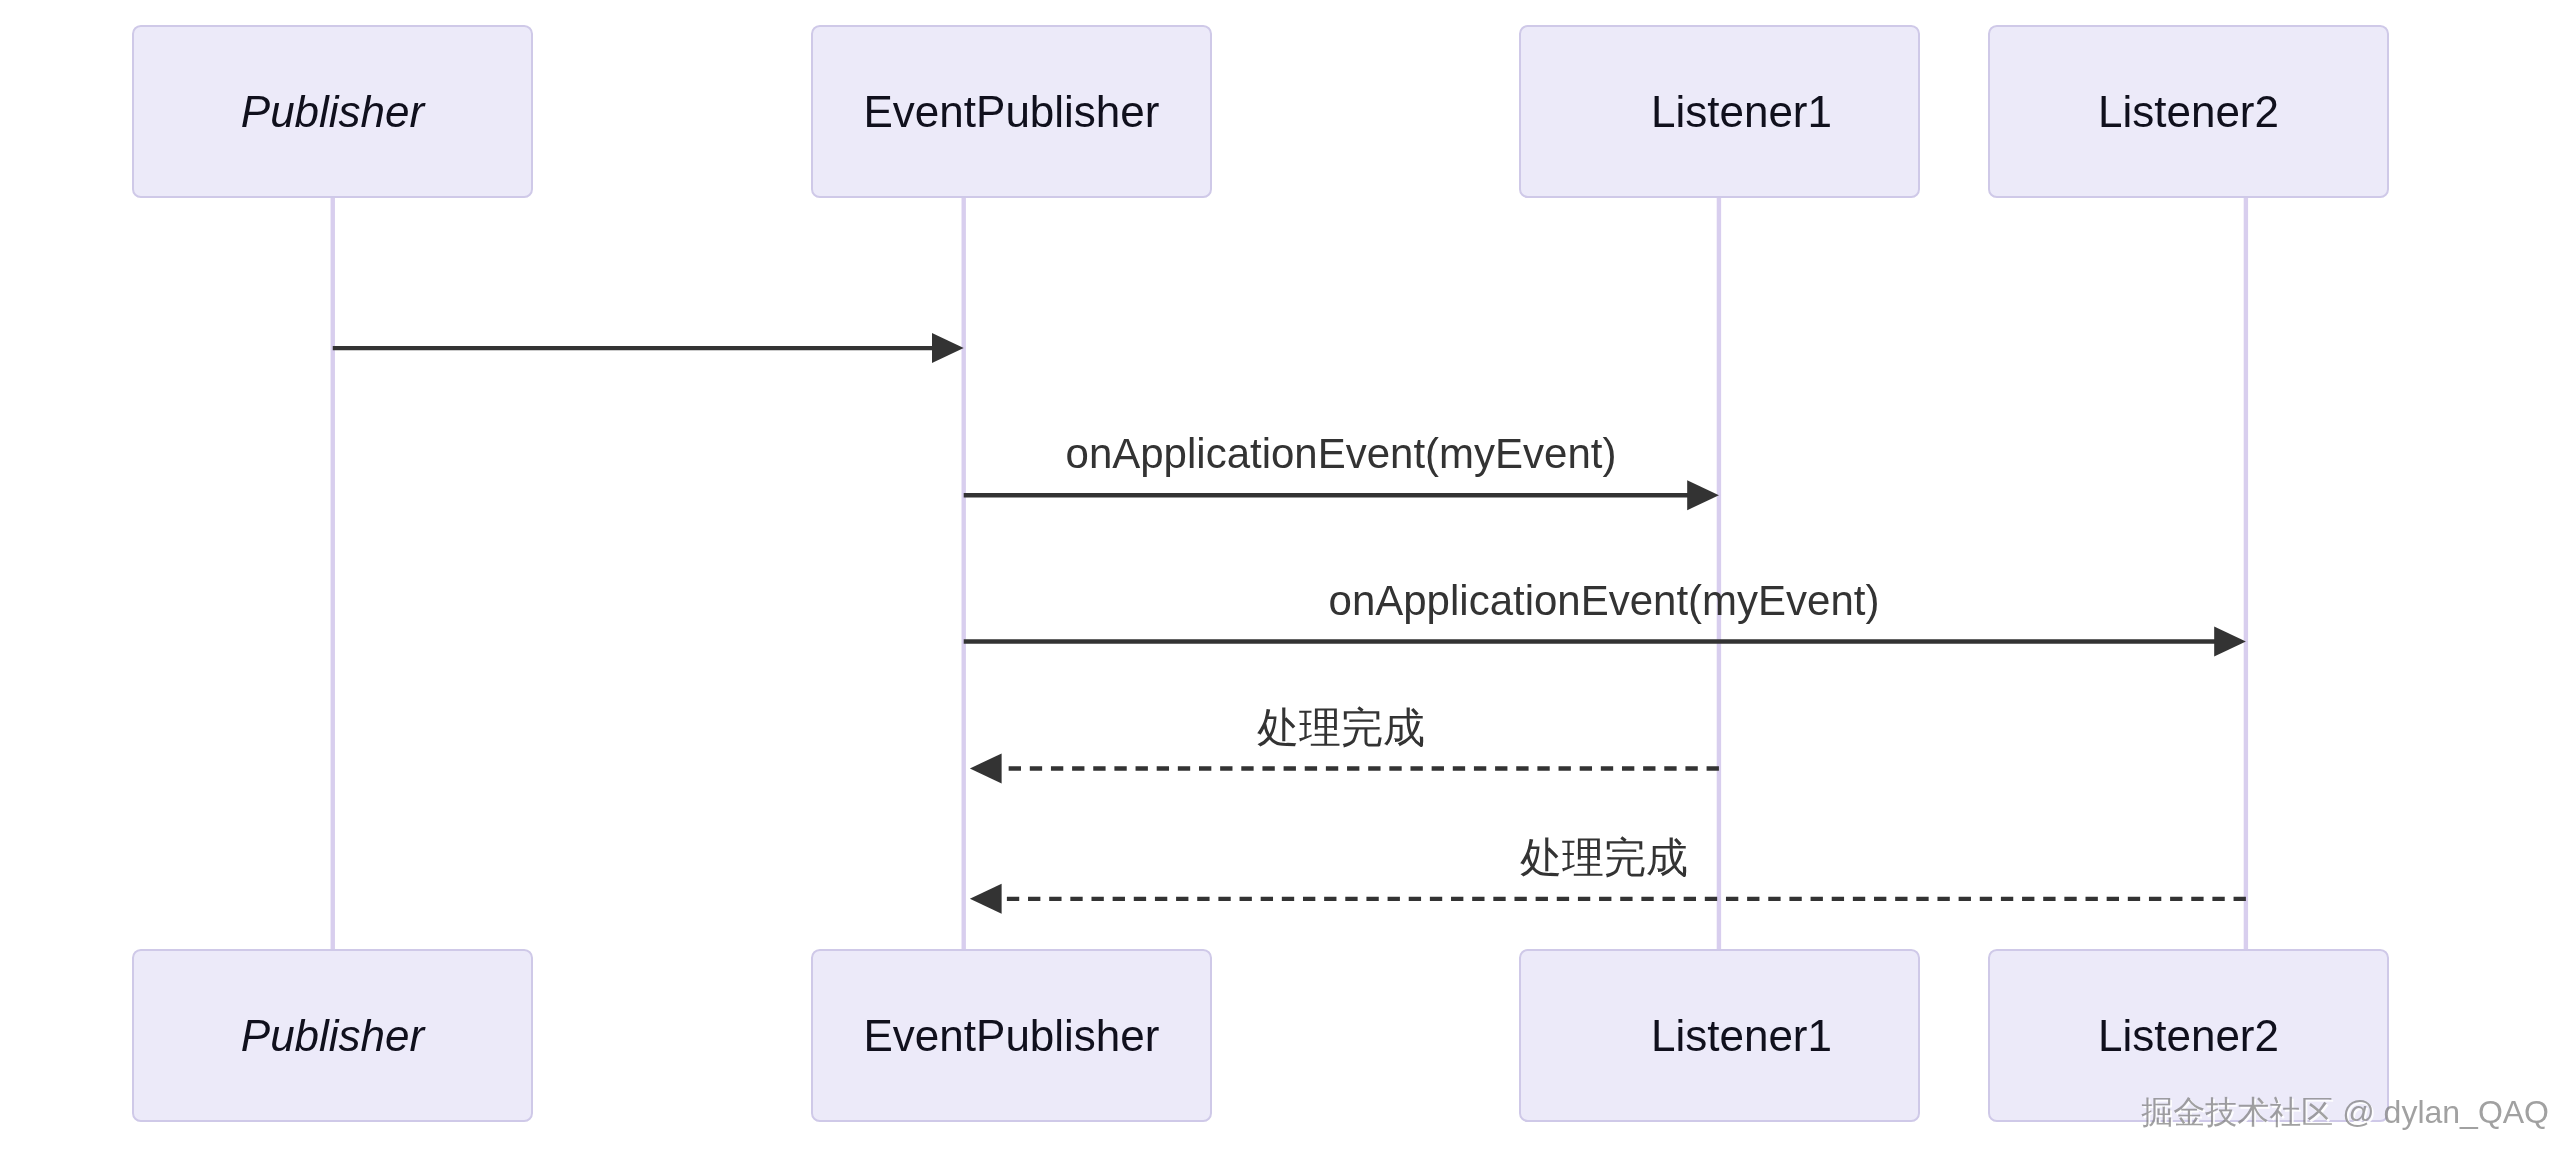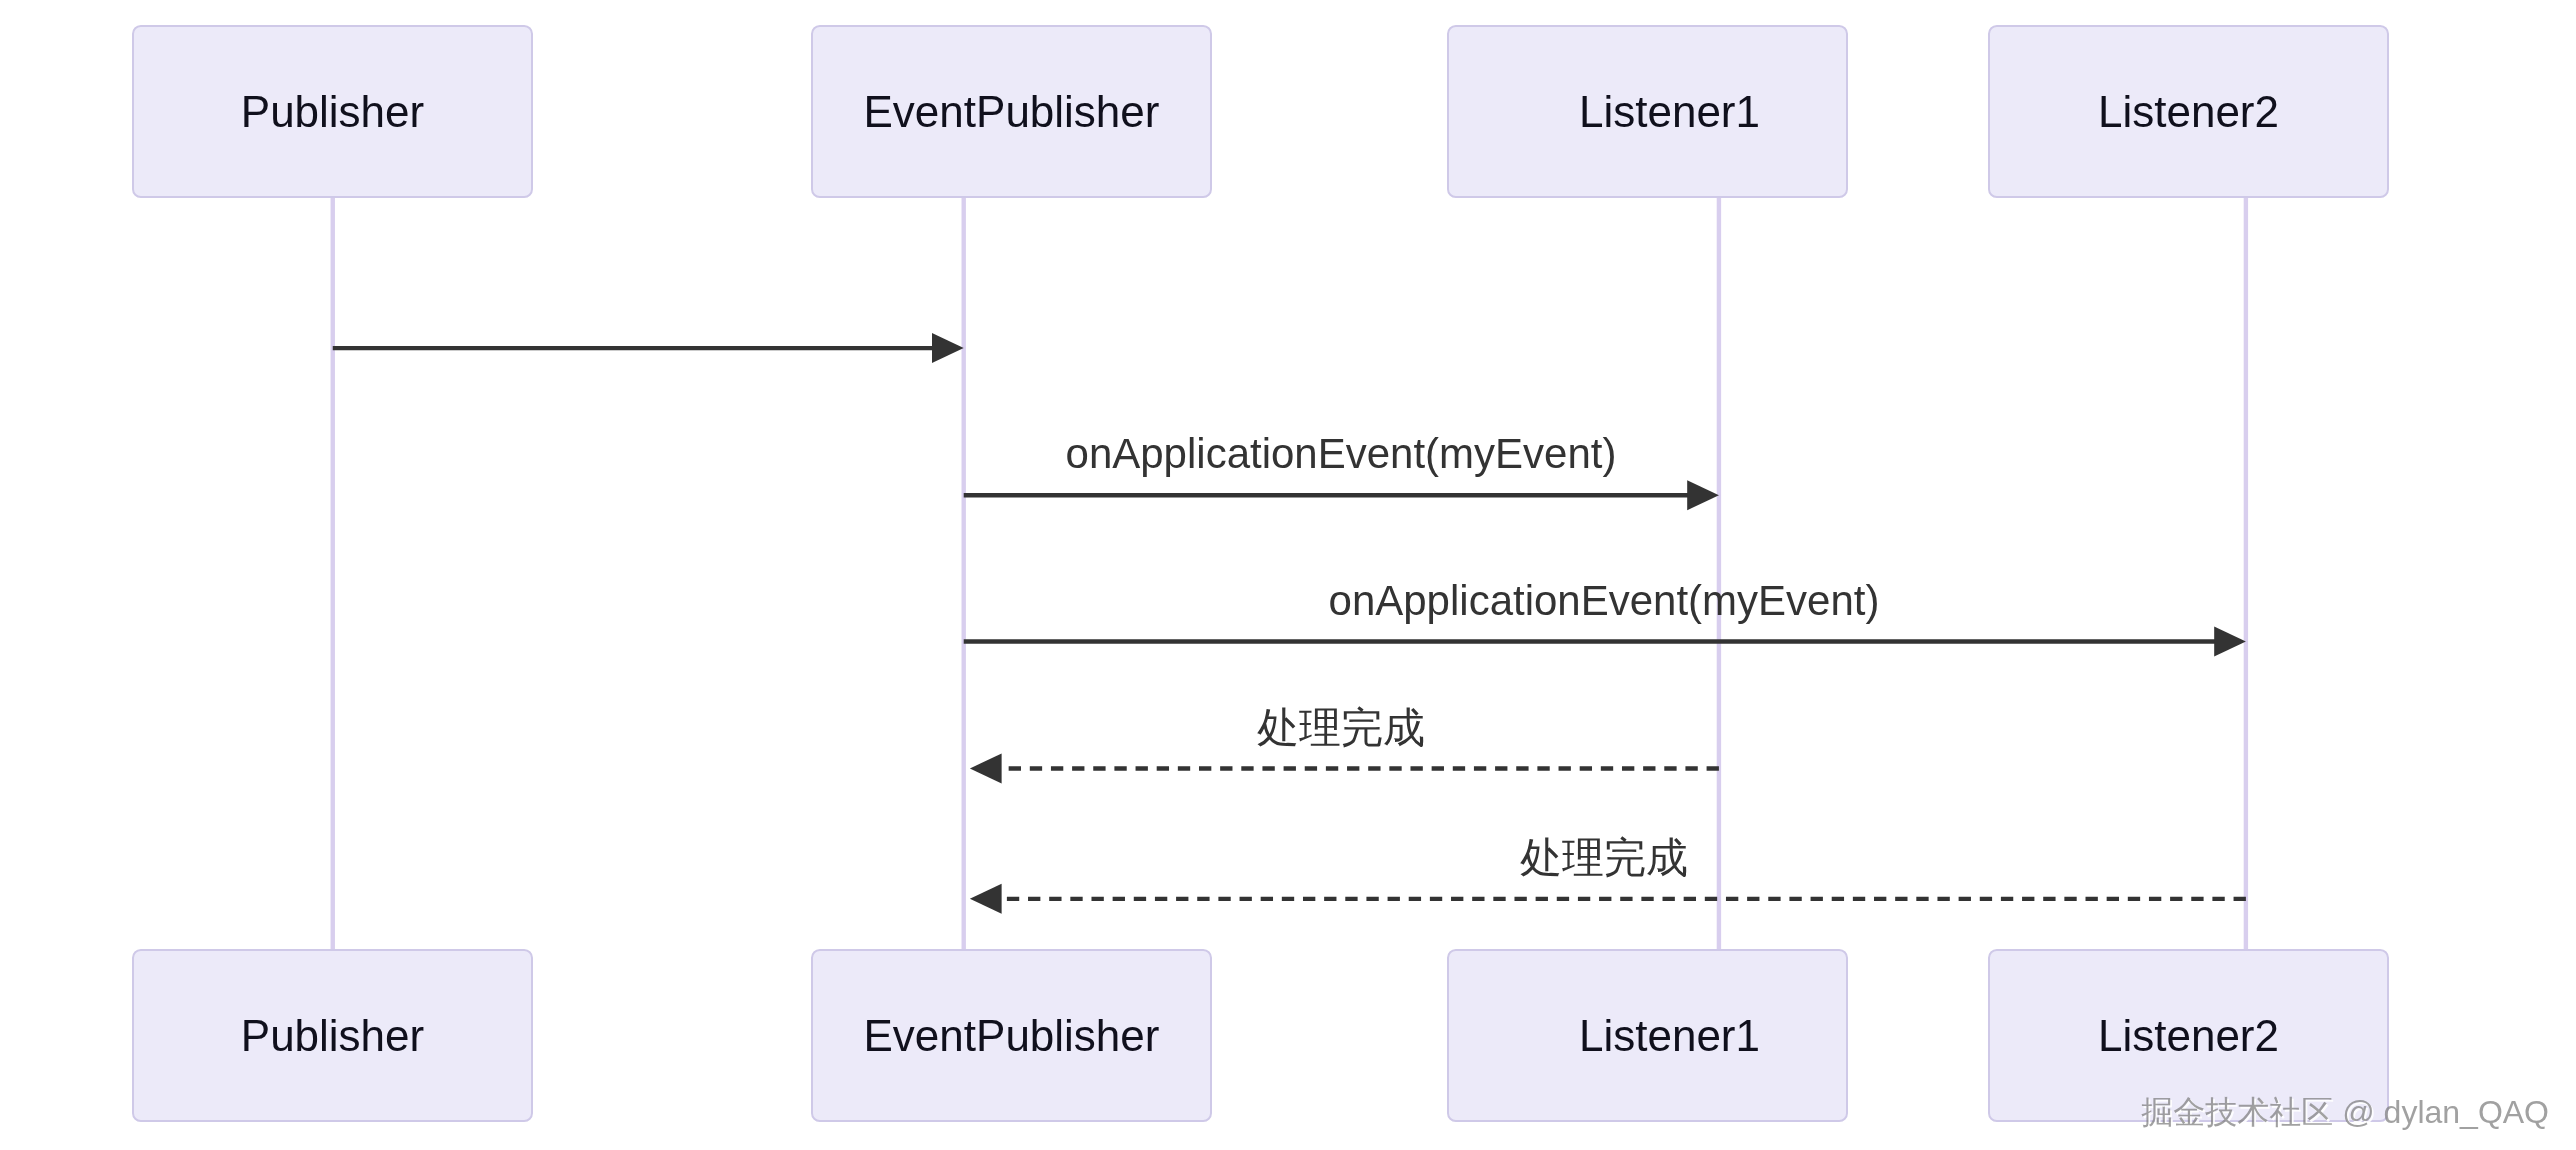--- a/index.html
+++ b/index.html
@@ -30,23 +30,23 @@
     border-radius: 8.8px;
     display: flex;
     align-items: center;
     justify-content: center;
     font-size: 44px;
     color: #10101d;
     z-index: 2;
   }
   .actor.row-top { top: 25px; }
   .actor.row-bottom { top: 949px; }
-  .actor.col-publisher { left: 132px; }
+  .actor.col-publisher { left: 132px; font-style: italic; }
   .actor.col-eventpublisher { left: 763px; margin-left: 48px; }
-  .actor.col-listener1 { left: 1447px; padding-left: 44px; }
+  .actor.col-listener1 { left: 1519px; padding-left: 44px; }
   .actor.col-listener2 { left: 1988px; }
   .msg-label {
     position: absolute;
     transform: translateX(-50%);
     font-size: 42px;
     line-height: 48px;
     color: #333333;
     white-space: nowrap;
     z-index: 3;
   }

